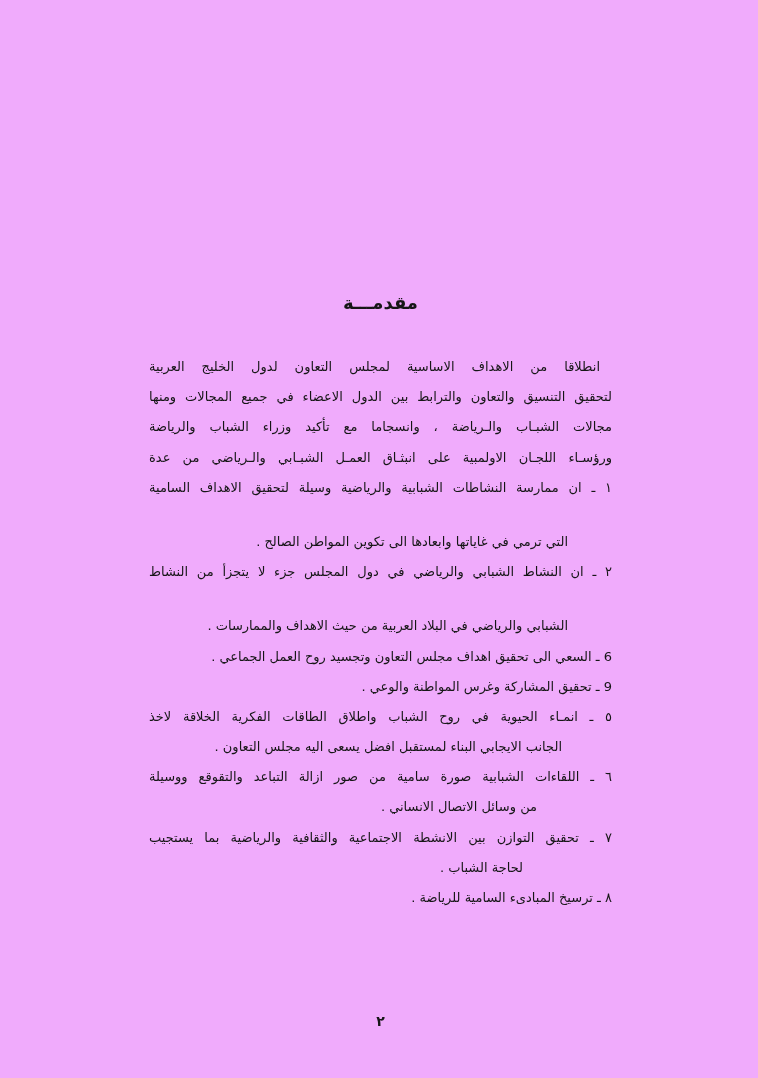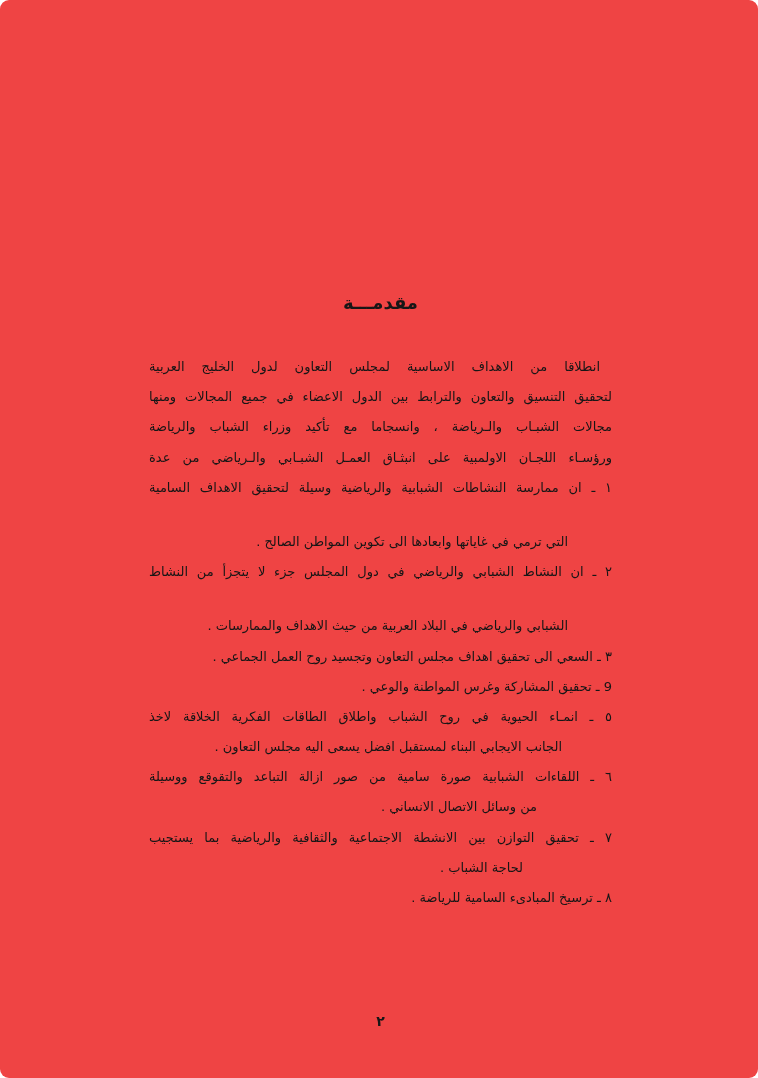--- a/index.html
+++ b/index.html
@@ -10,23 +10,22 @@
     width: 758px;
     height: 1078px;
     background: #ffffff;
     position: relative;
     font-family: "DejaVu Sans", sans-serif;
     overflow: hidden;
   }
   .page {
     position: absolute;
     inset: 0;
-    background: #ef4444;
+    background: #f0abfc;
     color: #161616;
-    border-radius: 9px;
   }
   .heading {
     position: absolute;
     top: 292px;
     left: 149px;
     width: 463px;
     direction: rtl;
     text-align: center;
     font-size: 18px;
     font-weight: bold;
@@ -95,21 +94,21 @@
         <div class="line j">١ ـ ان ممارسة النشاطات الشبابية والرياضية وسيلة لتحقيق الاهداف السامية</div>
         <div class="line e c1">التي ترمي في غاياتها وابعادها الى تكوين المواطن الصالح .</div>
       </div>
 
       <div>
         <div class="line j">٢ ـ ان النشاط الشبابي والرياضي في دول المجلس جزء لا يتجزأ من النشاط</div>
         <div class="line e c1">الشبابي والرياضي في البلاد العربية من حيث الاهداف والممارسات .</div>
       </div>
 
       <div>
-        <div class="line e">٣ ـ السعي الى تحقيق اهداف مجلس التعاون وتجسيد روح العمل الجماعي .</div>
+        <div class="line e">6 ـ السعي الى تحقيق اهداف مجلس التعاون وتجسيد روح العمل الجماعي .</div>
       </div>
 
       <div>
         <div class="line e">9 ـ تحقيق المشاركة وغرس المواطنة والوعي .</div>
       </div>
 
       <div>
         <div class="line j">٥ ـ انمـاء الحيوية في روح الشباب واطلاق الطاقات الفكرية الخلاقة لاخذ</div>
         <div class="line e c2">الجانب الايجابي البناء لمستقبل افضل يسعى اليه مجلس التعاون .</div>
       </div>

